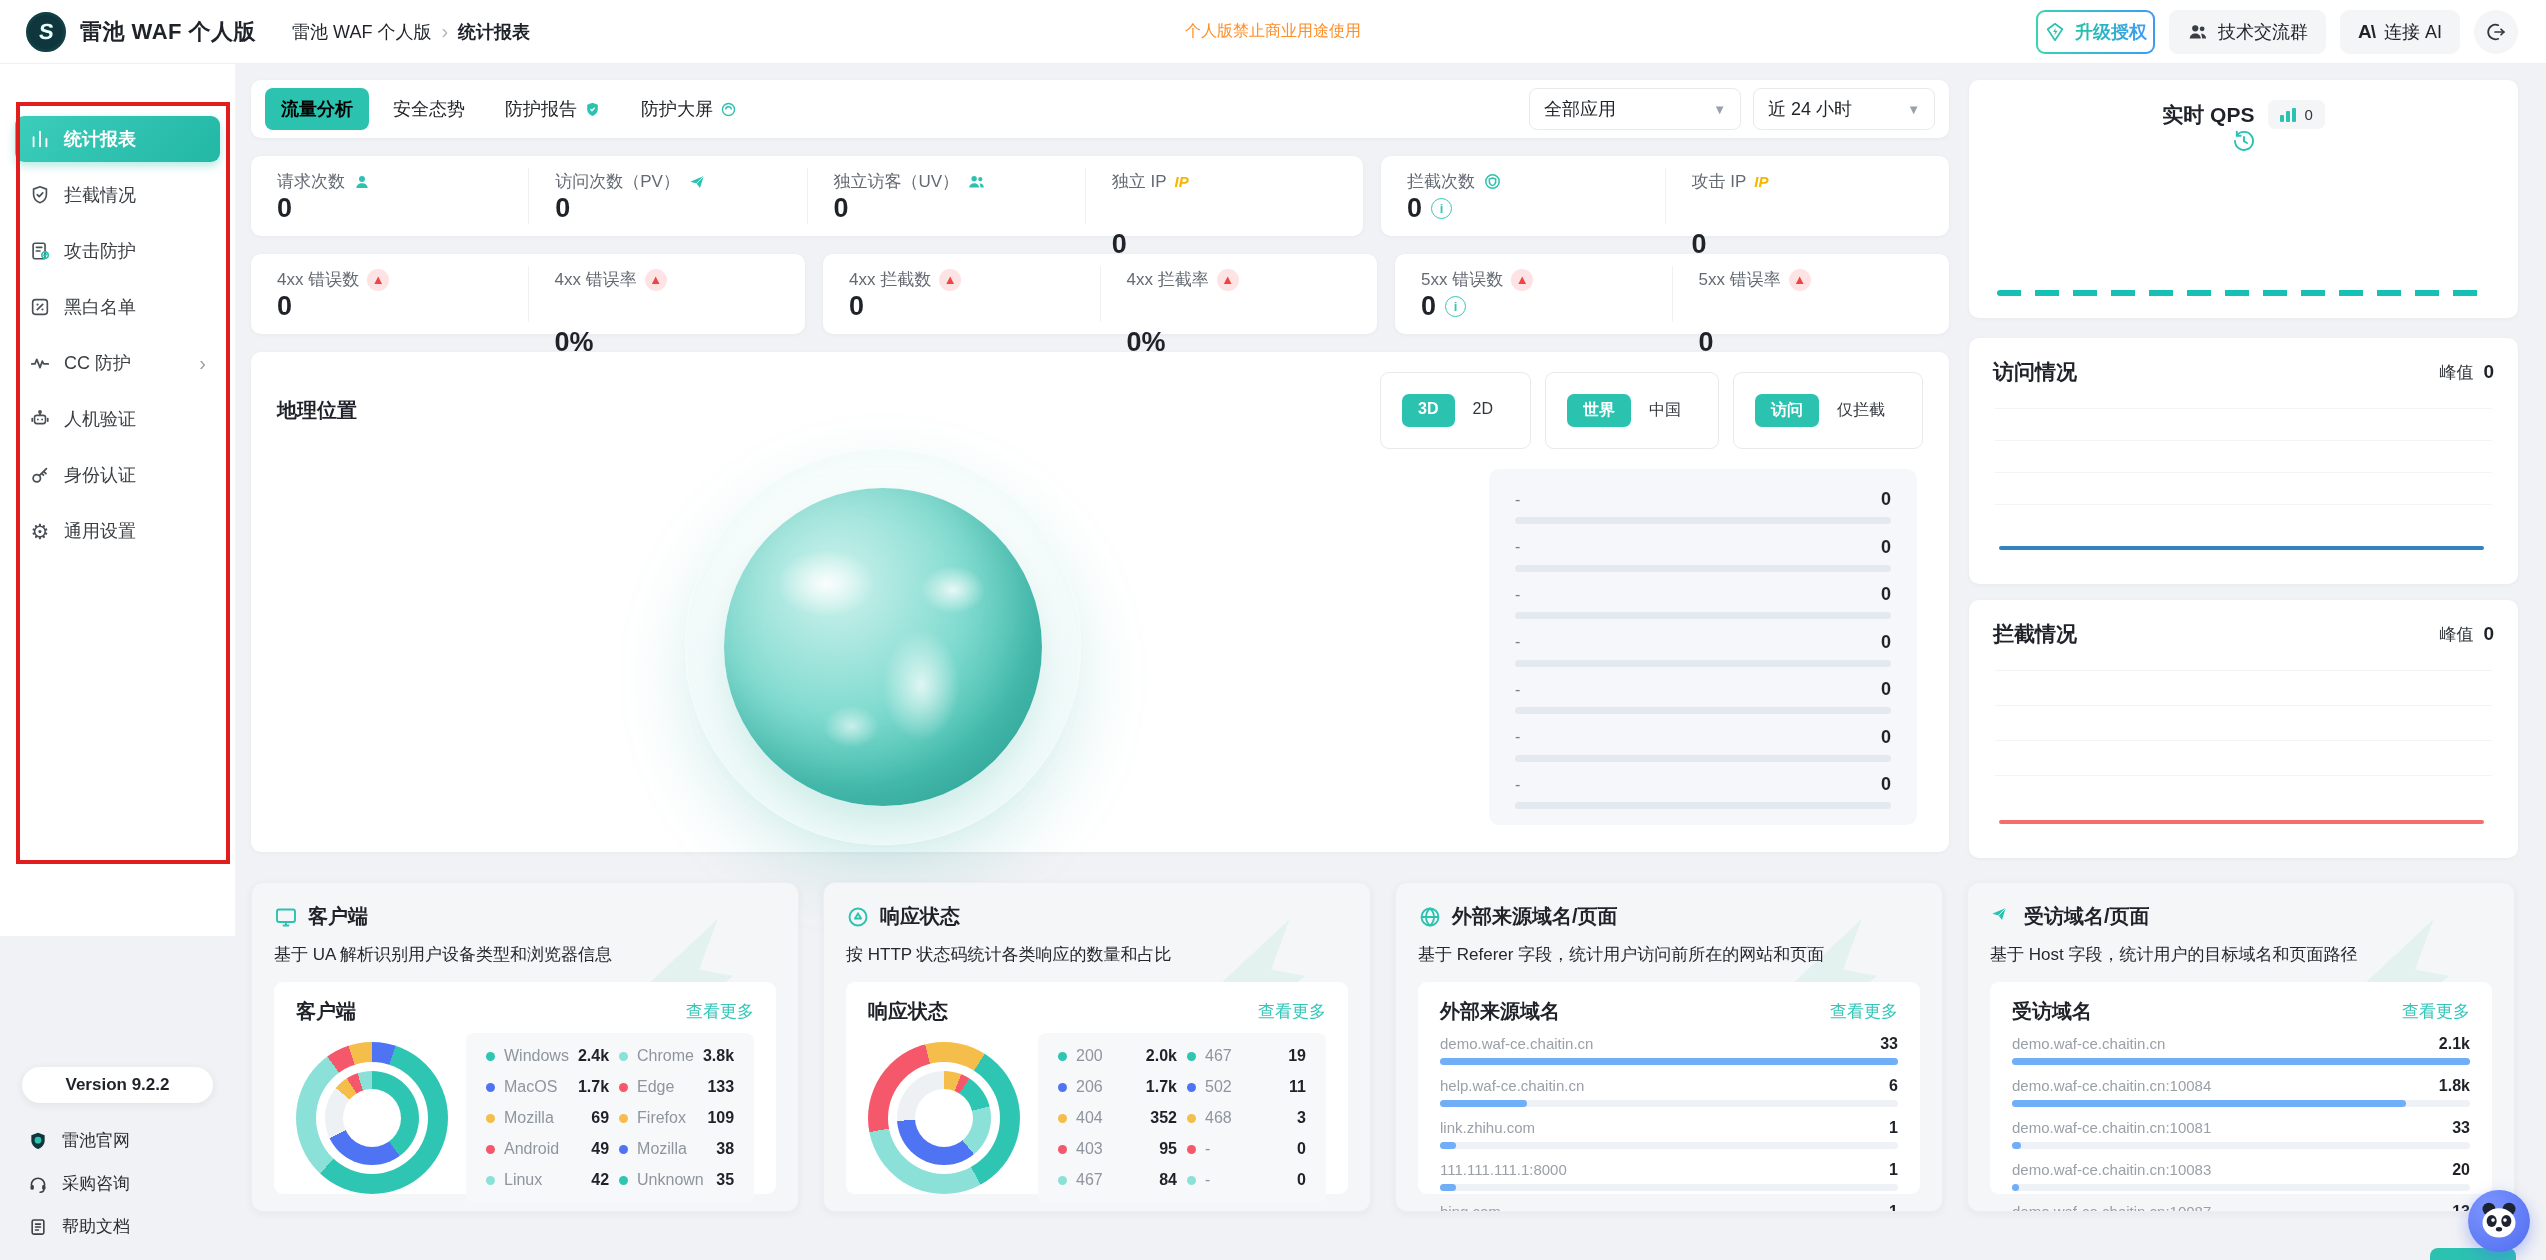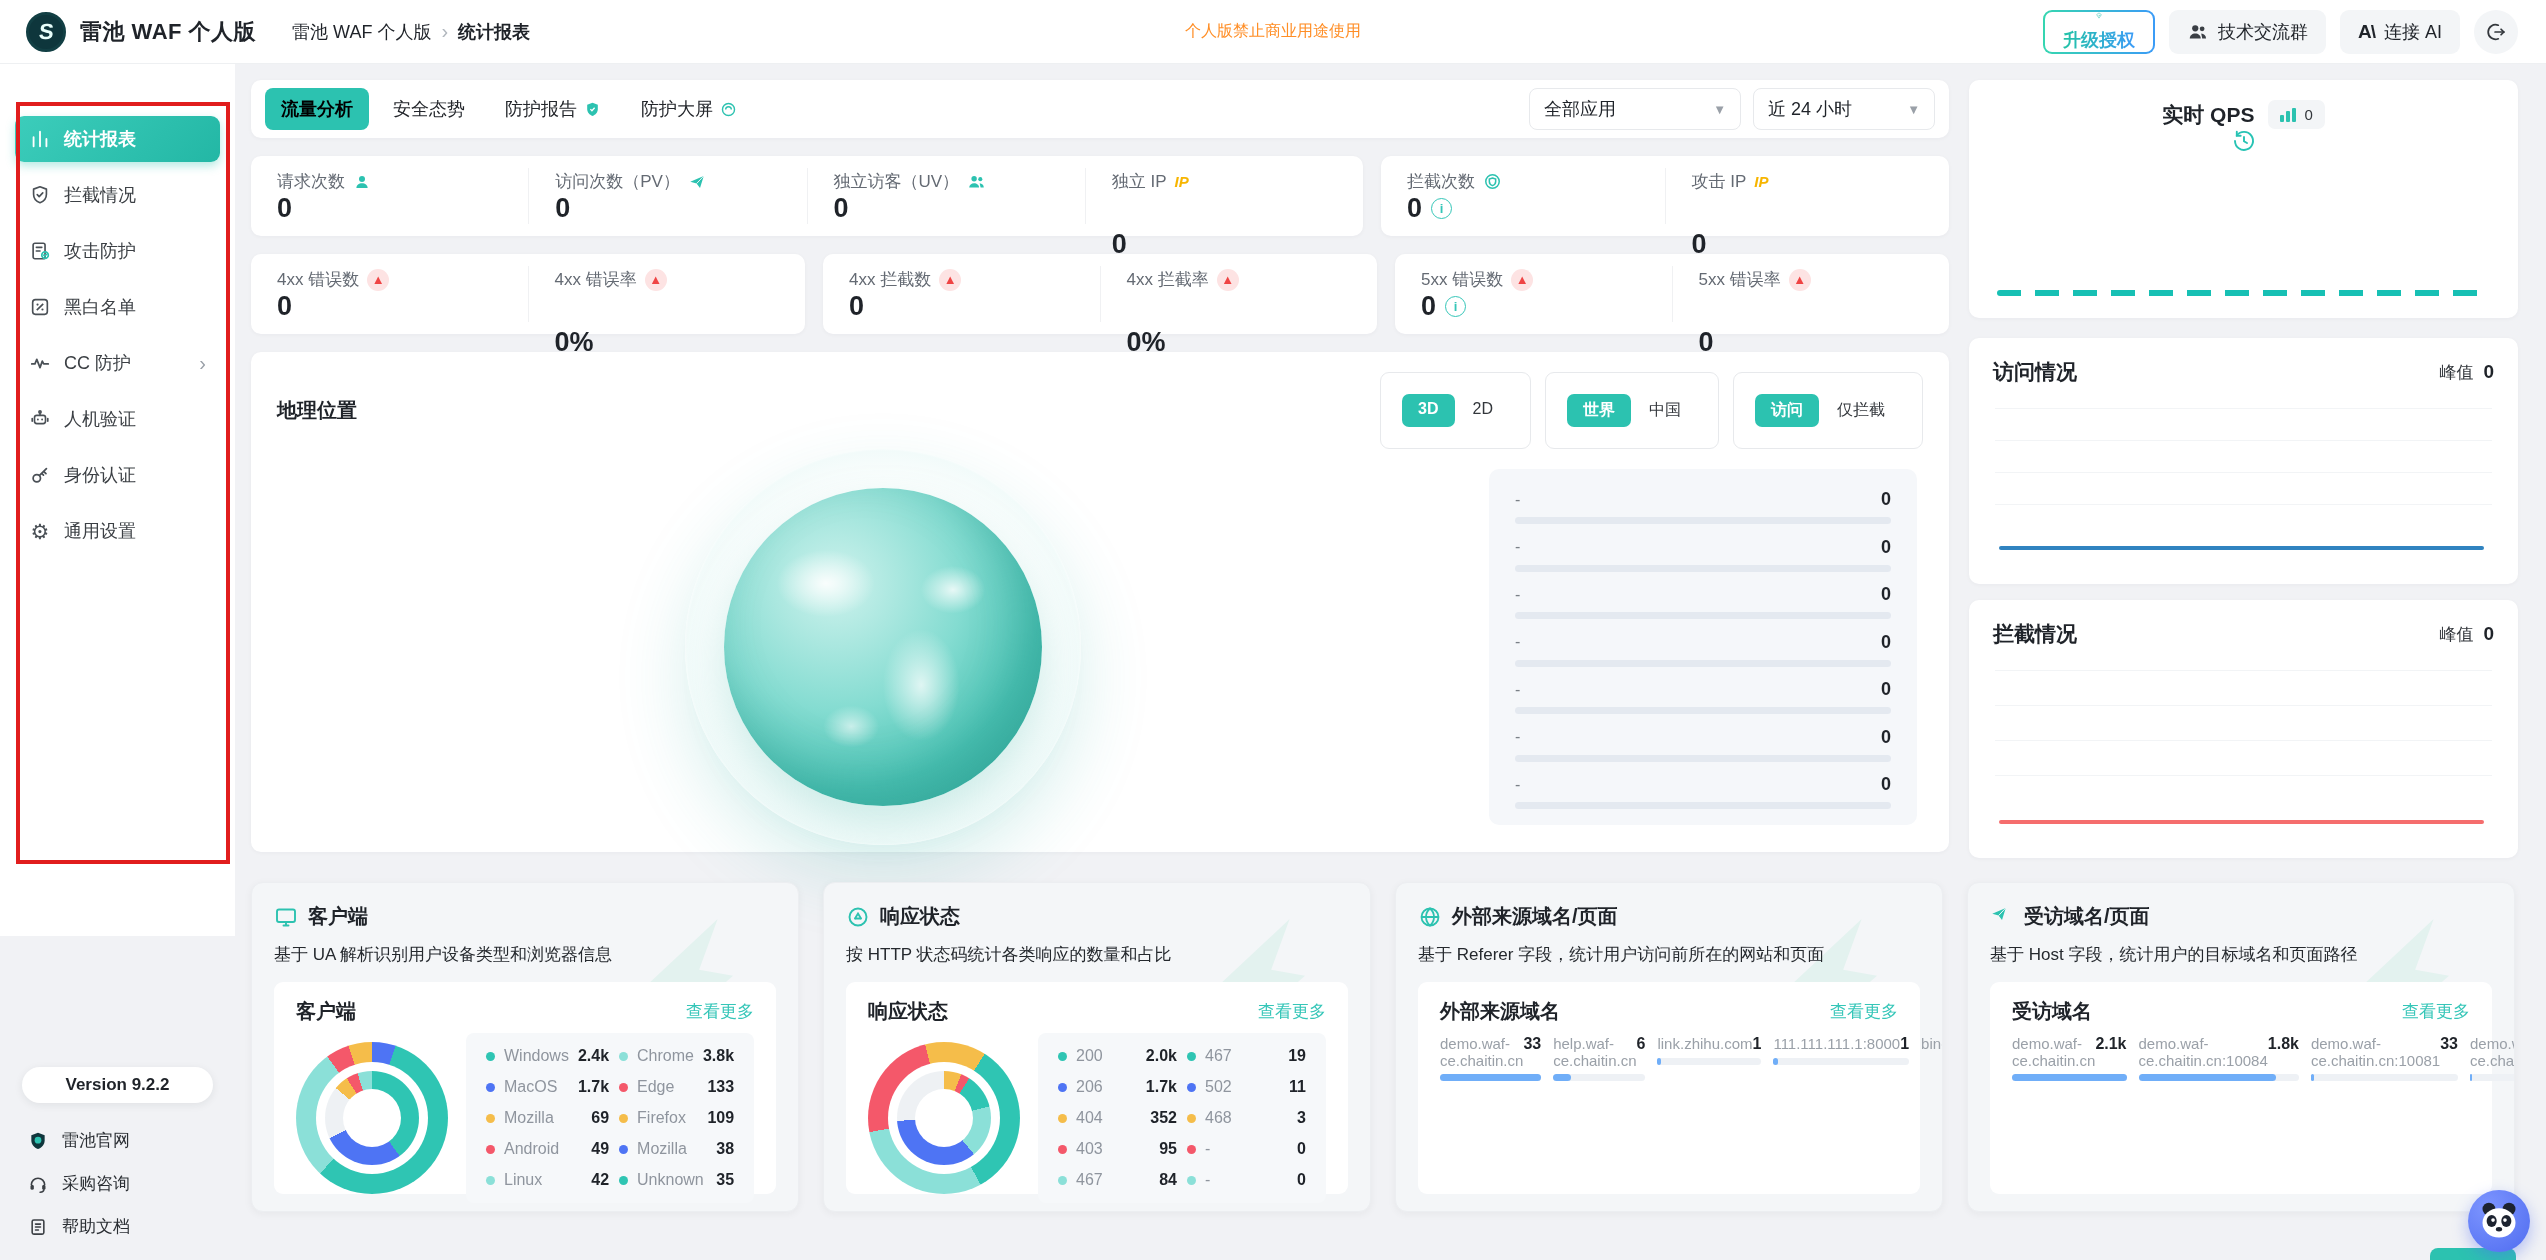--- a/index.html
+++ b/index.html
@@ -17,21 +17,21 @@
   .h-left{display:flex;align-items:center;gap:14px;}
   .logo{width:40px;height:40px;border-radius:50%;background:#0e363c;display:flex;align-items:center;justify-content:center;color:#fff;font-weight:bold;font-size:22px;border:3px solid #123f44;}
   .logo i{font-style:normal;transform:skewX(-6deg);color:#e8fffb;}
   .logo-title{font-size:22px;font-weight:bold;letter-spacing:.5px;}
   .crumbs{display:flex;align-items:center;gap:10px;margin-left:22px;font-size:18px;}
   .crumbs .sep{color:#b0b6bd;font-size:20px;}
   .crumbs .cur{font-weight:bold;}
   .h-notice{position:absolute;left:50%;transform:translateX(-50%);color:var(--orange);font-size:16px;font-weight:400;}
   .h-right{display:flex;align-items:center;gap:14px;}
   .btn{height:44px;display:flex;align-items:center;gap:9px;border:none;cursor:pointer;font-size:18px;font-family:inherit;border-radius:9px;}
-  .btn-upgrade{padding:0 18px;background:linear-gradient(#fff,#fff) padding-box,linear-gradient(90deg,#35d6b0,#3b9bf7) border-box;border:2px solid transparent;flex-direction:column;}
+  .btn-upgrade{padding:0 6px;background:linear-gradient(#fff,#fff) padding-box,linear-gradient(90deg,#35d6b0,#3b9bf7) border-box;border:2px solid transparent;}
   .btn-upgrade span{background:linear-gradient(90deg,#22c3a6,#3b9bf7);-webkit-background-clip:text;background-clip:text;color:transparent;font-weight:bold;}
   .btn-gray{padding:0 18px;background:#f3f5f7;color:var(--ink);}
   .ai-glyph{font-weight:bold;font-size:19px;letter-spacing:-1px;}
   .btn-circle{width:44px;height:44px;border-radius:50%;background:#f3f5f7;justify-content:center;padding:0;}
   
   .shell{display:flex;height:1196px;}
   aside{width:235px;position:relative;flex:none;background:linear-gradient(#ffffff 0,#ffffff 872px,#f1f2f5 872px);}
   .red-box{position:absolute;left:16px;top:38px;width:214px;height:762px;border:4px solid #e11d1d;pointer-events:none;z-index:4;}
   .menu{padding:52px 15px 0 15px;display:flex;flex-direction:column;gap:10px;}
   .mitem{height:46px;border-radius:9px;display:flex;align-items:center;gap:13px;padding:0 14px;color:#3c4045;font-size:18px;cursor:pointer;}
@@ -132,21 +132,21 @@
   .d-outer{inset:0;}
   .d-mask{inset:20px;background:#fff;}
   .d-inner{inset:29px;}
   .d-hole{inset:47px;background:#fff;}
   .legend{flex:1;background:#f6f8fa;border-radius:8px;padding:14px 20px;display:flex;gap:10px;height:170px;}
   .lcol{flex:1;display:flex;flex-direction:column;justify-content:space-between;}
   .lrow{display:flex;align-items:center;gap:9px;font-size:16px;}
   .ldot{width:9px;height:9px;border-radius:50%;flex:none;}
   .llabel{color:#8f959e;flex:1;white-space:nowrap;overflow:hidden;}
   .lvalue{font-weight:bold;font-size:16px;}
-  .bars-list{margin-top:10px;display:flex;flex-direction:row;gap:12px;}
+  .bars-list{margin-top:10px;display:flex;flex-direction:column;gap:12px;}
   .brow .brow-line{display:flex;justify-content:space-between;align-items:baseline;}
   .brow-label{color:#9aa0a8;font-size:15px;}
   .brow-value{font-weight:bold;font-size:16px;}
   .brow-track{height:7px;background:#eef1f5;border-radius:4px;margin-top:5px;}
   .brow-fill{height:100%;background:var(--blue-bar);border-radius:4px;}
   
   .chat-fab{position:fixed;right:16px;bottom:8px;width:62px;height:62px;border-radius:50%;background:radial-gradient(circle at 32% 28%,#7d95ff,#4f6cf0);display:flex;align-items:center;justify-content:center;box-shadow:0 6px 16px rgba(79,108,240,.4);cursor:pointer;z-index:9;}
   .chat-badge{position:fixed;right:30px;bottom:-14px;width:86px;height:26px;border-radius:8px;background:var(--teal);z-index:8;}
 </style>
 </head>

